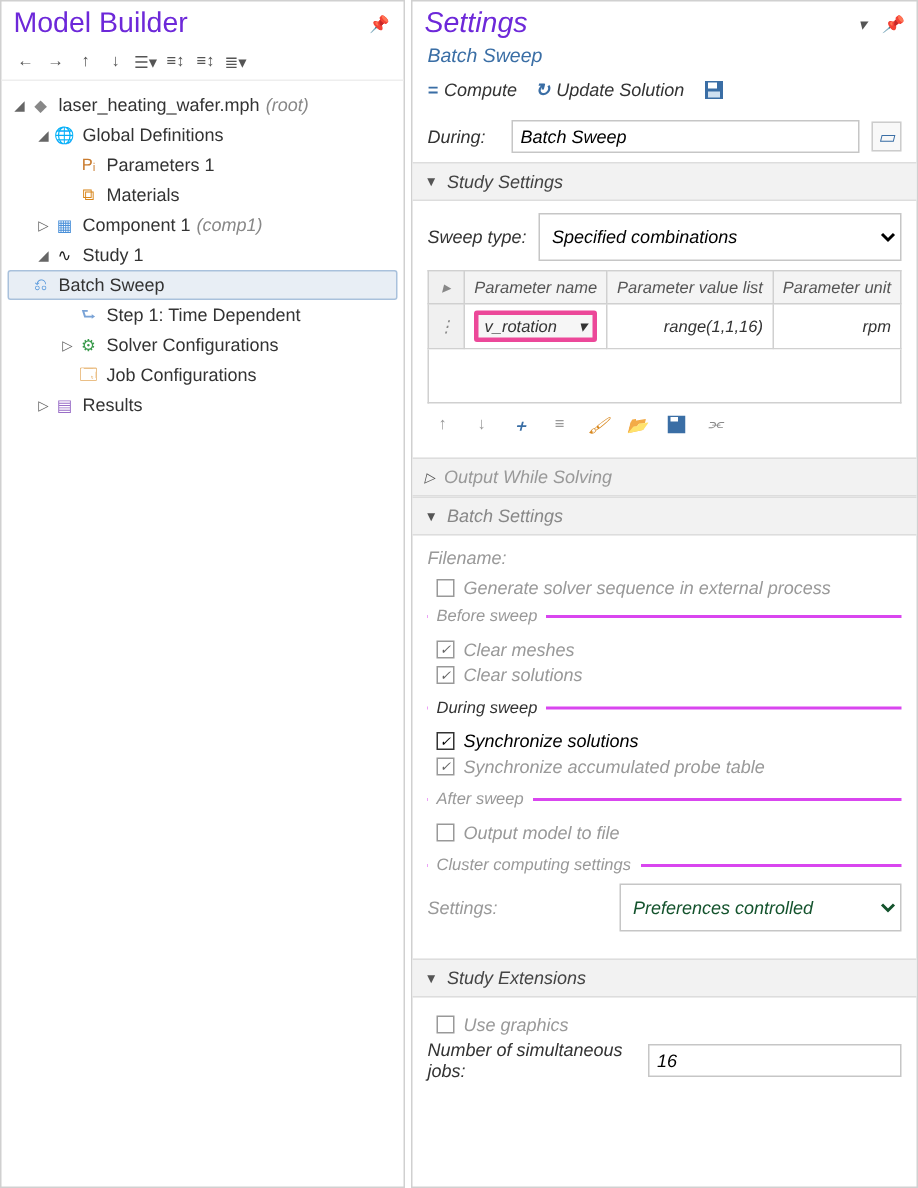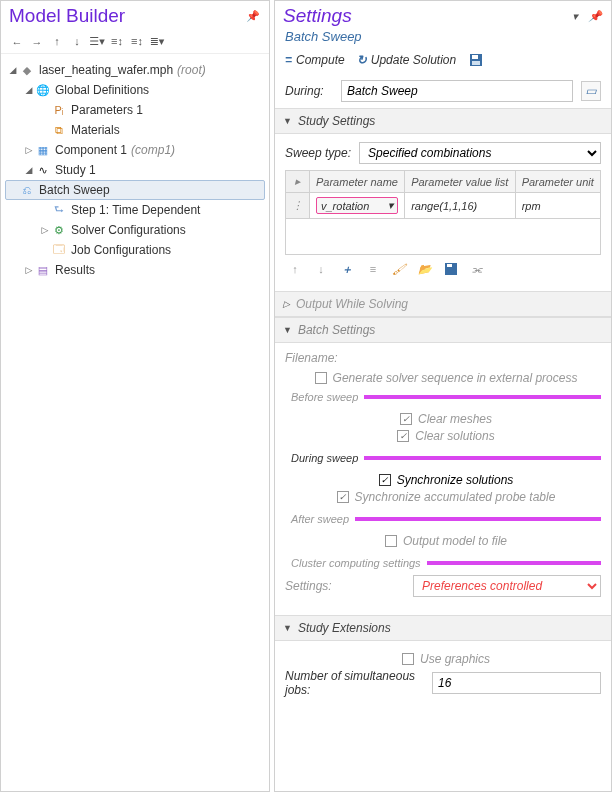--- a/index.html
+++ b/index.html
@@ -116,57 +116,57 @@
     cursor: pointer;
   }
   .section-header .arrow { font-size:9px; color:#555; }
   .section-header.collapsed { color:#999; }
   .section-body { padding: 8px 10px; }
   .row { display:flex; align-items:center; gap:8px; margin-bottom:6px; }
   select.combo {
     border: 1px solid #c6c6c6;
     background:#fff;
     font: inherit;
-    height: 22px;
+    height: 32px;
     padding: 2px 4px;
     flex: 1;
   }
   table.param-table {
     width: 100%;
     border-collapse: collapse;
     margin-top: 4px;
   }
   table.param-table th, table.param-table td {
     border: 1px solid #d0d0d0;
     padding: 4px 6px;
-    text-align: left;
+    text-align: right;
     font-size: 11px;
     background:#fff;
   }
   table.param-table th { background:#f4f4f4; color:#555; font-weight:normal;}
   table.param-table .handle-col { width:18px; background:#f0f0f0; color:#888; text-align:center;}
   .param-cell-dd {
     display:flex; justify-content:space-between; align-items:center;
-    background:#f6f6f6; border:1px solid #ec4899; padding:1px 4px; border-radius:2px;
+    background:#f6f6f6; border:3px solid #ec4899; padding:1px 4px; border-radius:2px;
   }
   .table-blank {
     border:1px solid #d0d0d0; border-top:none; height:36px; background:#fff;
   }
   .small-toolbar { display:flex; gap:10px; padding:6px 2px; color:#888; align-items:center;}
   .small-toolbar .tbtn-blue { color:#3a6ea5; font-weight:bold;}
   .disabled { color:#999; }
   fieldset.mini {
     border:none;
-    border-top: 4px solid #d946ef;
+    border-top: 2px solid #d946ef;
     margin: 6px 0 4px 0;
     padding: 6px 0 0 0;
   }
   fieldset.mini legend { color:#999; padding:0 6px; font-size:11px; }
   fieldset.mini.enabled legend { color:#333; }
-  .chk-row { display:flex; align-items:center; gap:6px; margin:3px 0 3px 6px;justify-content:center; }
+  .chk-row { display:flex; align-items:center; gap:6px; margin:3px 0 3px 6px; }
   .chk { width:12px; height:12px; border:1px solid #999; display:inline-flex;align-items:center;justify-content:center; font-size:9px; color:#666;}
   .chk-row.enabled .chk { border-color:#333; color:#000; }
   .iconbox { width:20px;height:20px;border:1px solid #ccc;background:#f8f8f8;display:inline-flex;align-items:center;justify-content:center;color:#3a6ea5; cursor:pointer;}
   .ico-globe { color:#3a6ea5;}
   .ico-orange { color:#d8861b;}
   .ico-green { color:#3a9a4c;}
   .ico-gray { color:#888;}
   .ico-folder { color:#e3b04b;}
   svg { display:block; }
 </style>
@@ -404,21 +404,21 @@
       <div class="chk-row disabled">
         <span class="chk"></span>
         <span>Output model to file</span>
       </div>
     </fieldset>
 
     <fieldset class="mini">
         <legend>Cluster computing settings</legend>
       <div class="row disabled">
         <span style="width:120px">Settings:</span>
-        <select class="combo" style="color:#ef4444">
+        <select class="combo" style="color:#14532d">
           <option>Preferences controlled</option>
         </select>
       </div>
     </fieldset>
   </div>
 
   <div class="section-header">
     <span class="arrow">▼</span>
     <span>Study Extensions</span>
   </div>

